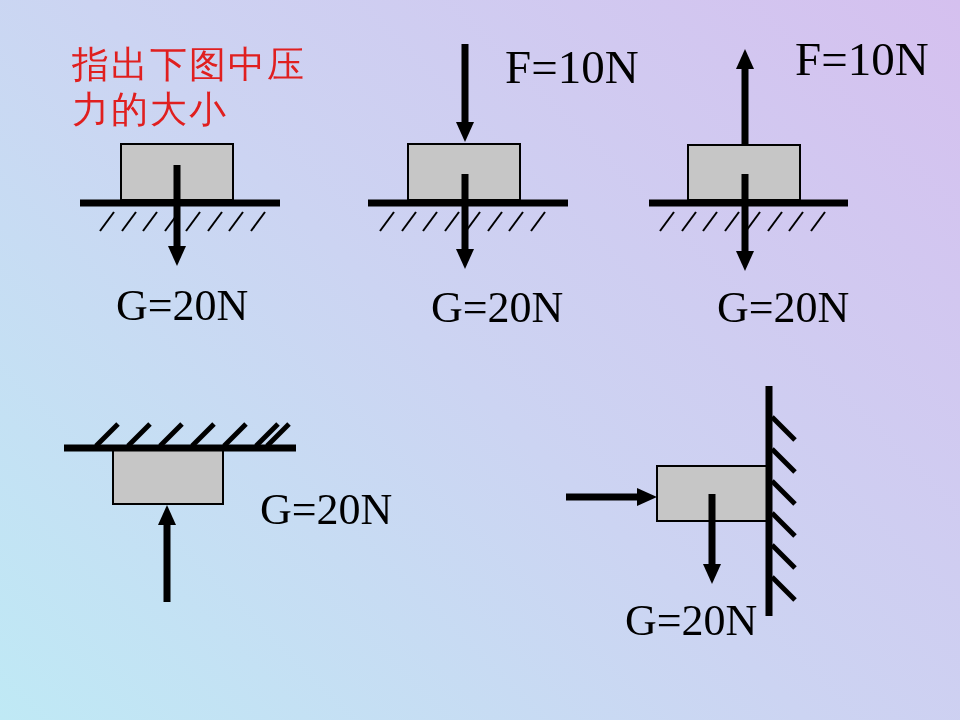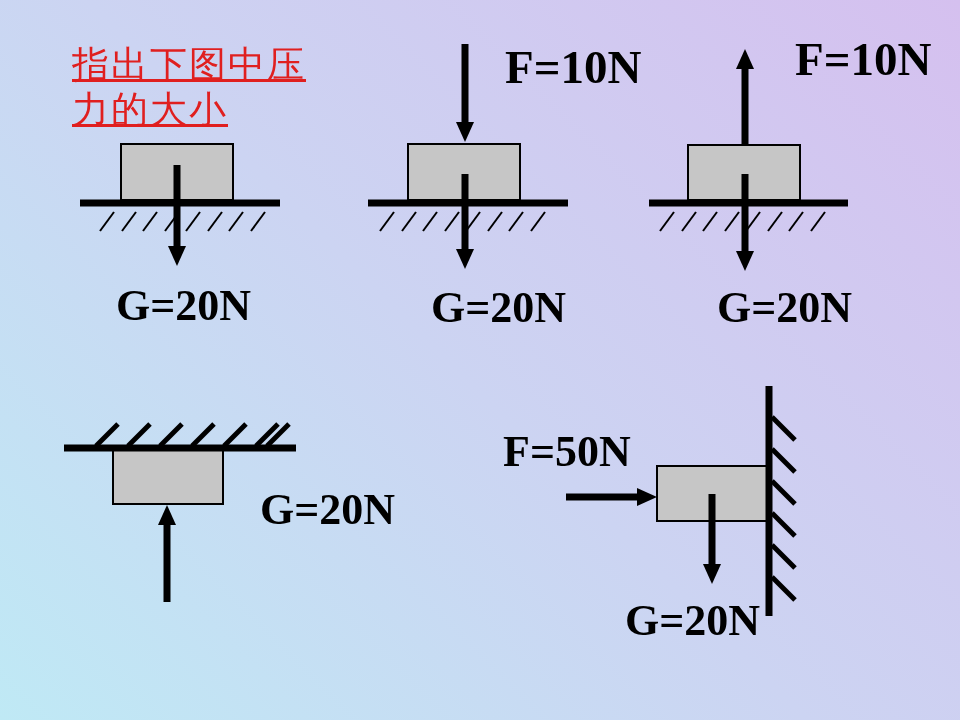--- a/index.html
+++ b/index.html
@@ -18,34 +18,33 @@
     position: absolute;
     left: 72px;
     top: 42px;
     width: 260px;
     font-size: 37px;
     line-height: 45px;
     font-weight: 400;
     color: #e01f1f;
     white-space: pre-line;
     letter-spacing: 2px;
-    text-decoration: underline;
   }
 
   .graphics {
     position: absolute;
     left: 0;
     top: 0;
     width: 960px;
     height: 720px;
   }
 
   .force-label {
     position: absolute;
-    font-weight: bold;
+    font-weight: normal;
     color: #000000;
     font-size: 44px;
     line-height: 1;
     white-space: nowrap;
     text-align: right;
   }
   .force-label.big { font-size: 47px; }
 
   
   #lbl-d1-g { left: 116px; top: 284px; }
@@ -178,16 +177,15 @@
   <div id="lbl-d1-g" class="force-label">G=20N</div>
 
   <div id="lbl-d2-f" class="force-label big">F=10N</div>
   <div id="lbl-d2-g" class="force-label">G=20N</div>
 
   <div id="lbl-d3-f" class="force-label big">F=10N</div>
   <div id="lbl-d3-g" class="force-label">G=20N</div>
 
   <div id="lbl-d4-g" class="force-label">G=20N</div>
 
-  <div id="lbl-d5-f" class="force-label">F=50N</div>
   <div id="lbl-d5-g" class="force-label">G=20N</div>
 
 </div>
 
 </body></html>

